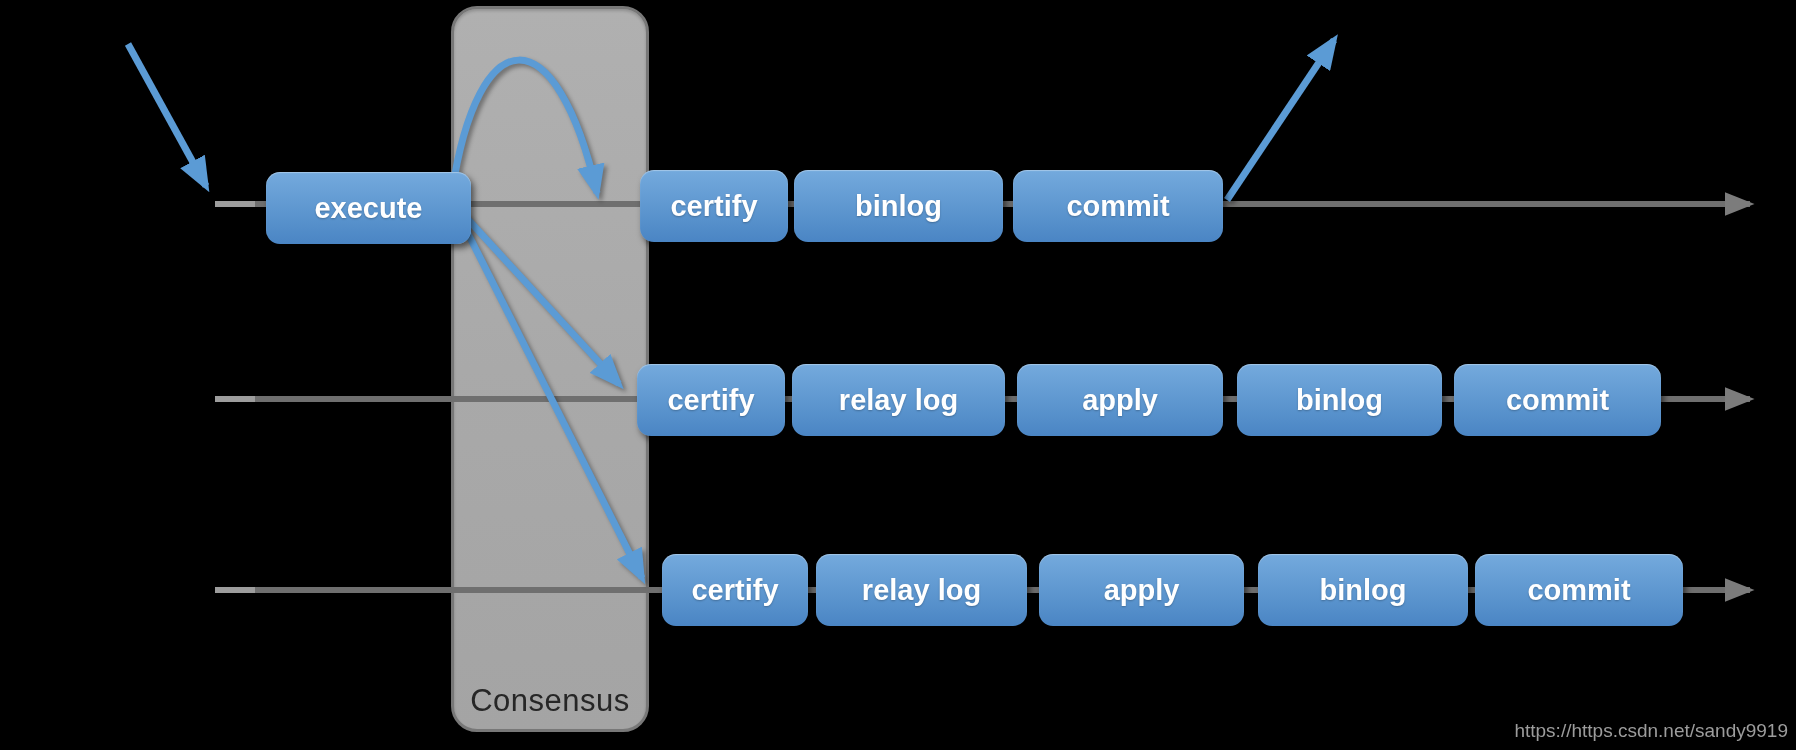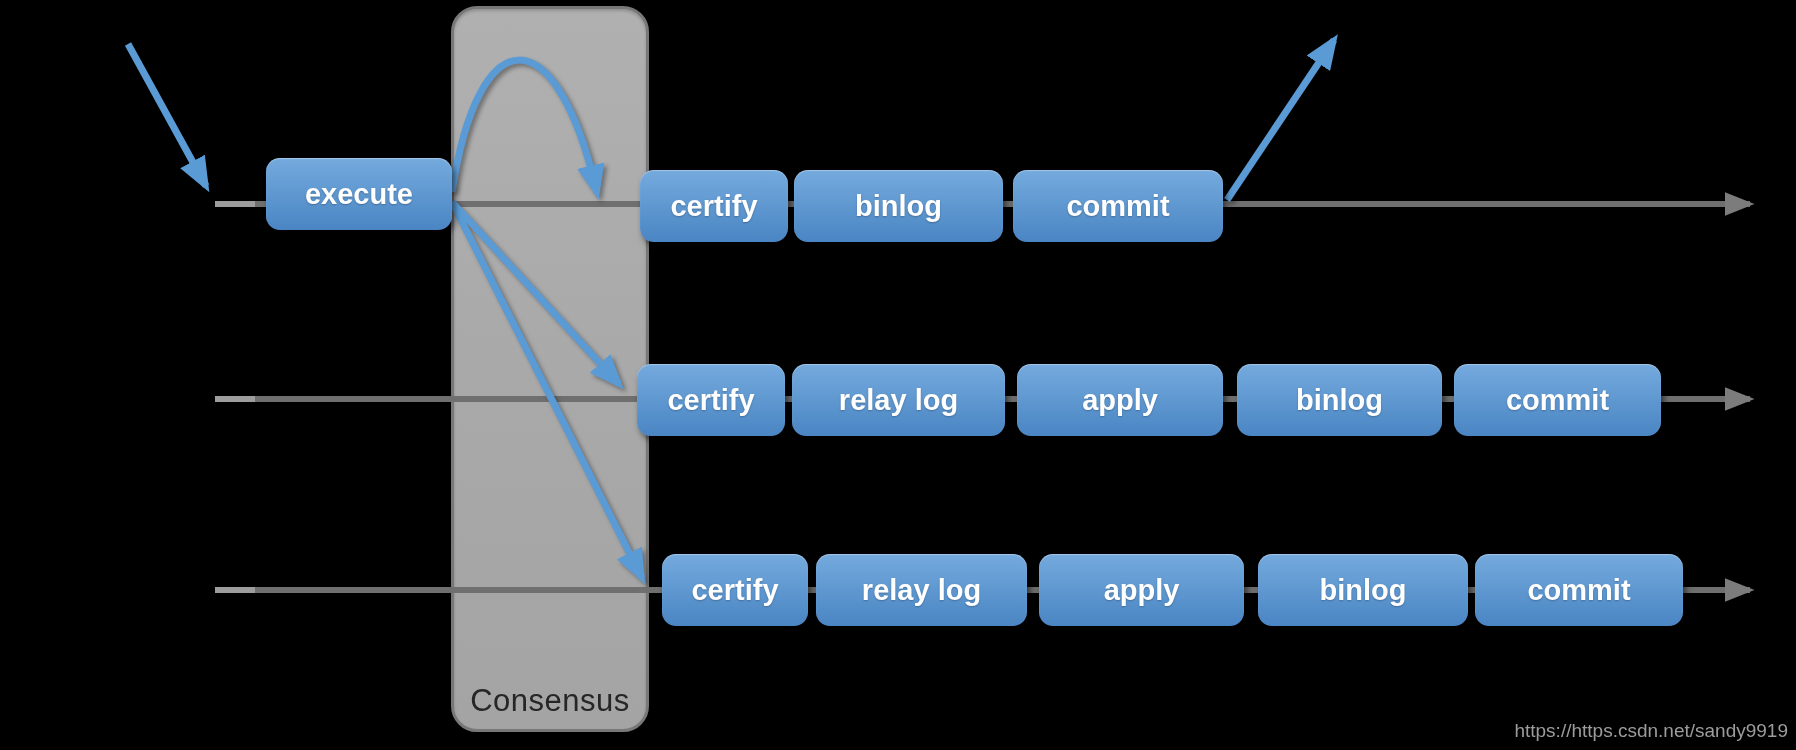--- a/index.html
+++ b/index.html
@@ -91,21 +91,21 @@
     <g fill="none" stroke="#5b9bd5" stroke-width="7" style="filter:drop-shadow(3px 3px 2px rgba(0,0,0,0.35));">
       <path d="M128,44 L206,186" marker-end="url(#blue-head)"></path>
       <path d="M452,192 C478,18 556,14 597,193" marker-end="url(#blue-head)"></path>
       <path d="M452,202 L619,384" marker-end="url(#blue-head)"></path>
       <path d="M452,202 L642,578" marker-end="url(#blue-head)"></path>
       <path d="M1227,200 L1334,40" marker-end="url(#blue-head)"></path>
     </g>
   </svg>
 
   <div>
-    <div class="box" style="left:266px;top:158px;width:186px">
+    <div class="box" style="left:266px;top:172px;width:205px">
       <span>execute</span>
     </div>
     <div class="box" style="left:640px;top:170px;width:148px">
       <span>certify</span>
     </div>
     <div class="box" style="left:794px;top:170px;width:209px">
       <span>binlog</span>
     </div>
     <div class="box" style="left:1013px;top:170px;width:210px">
       <span>commit</span>

